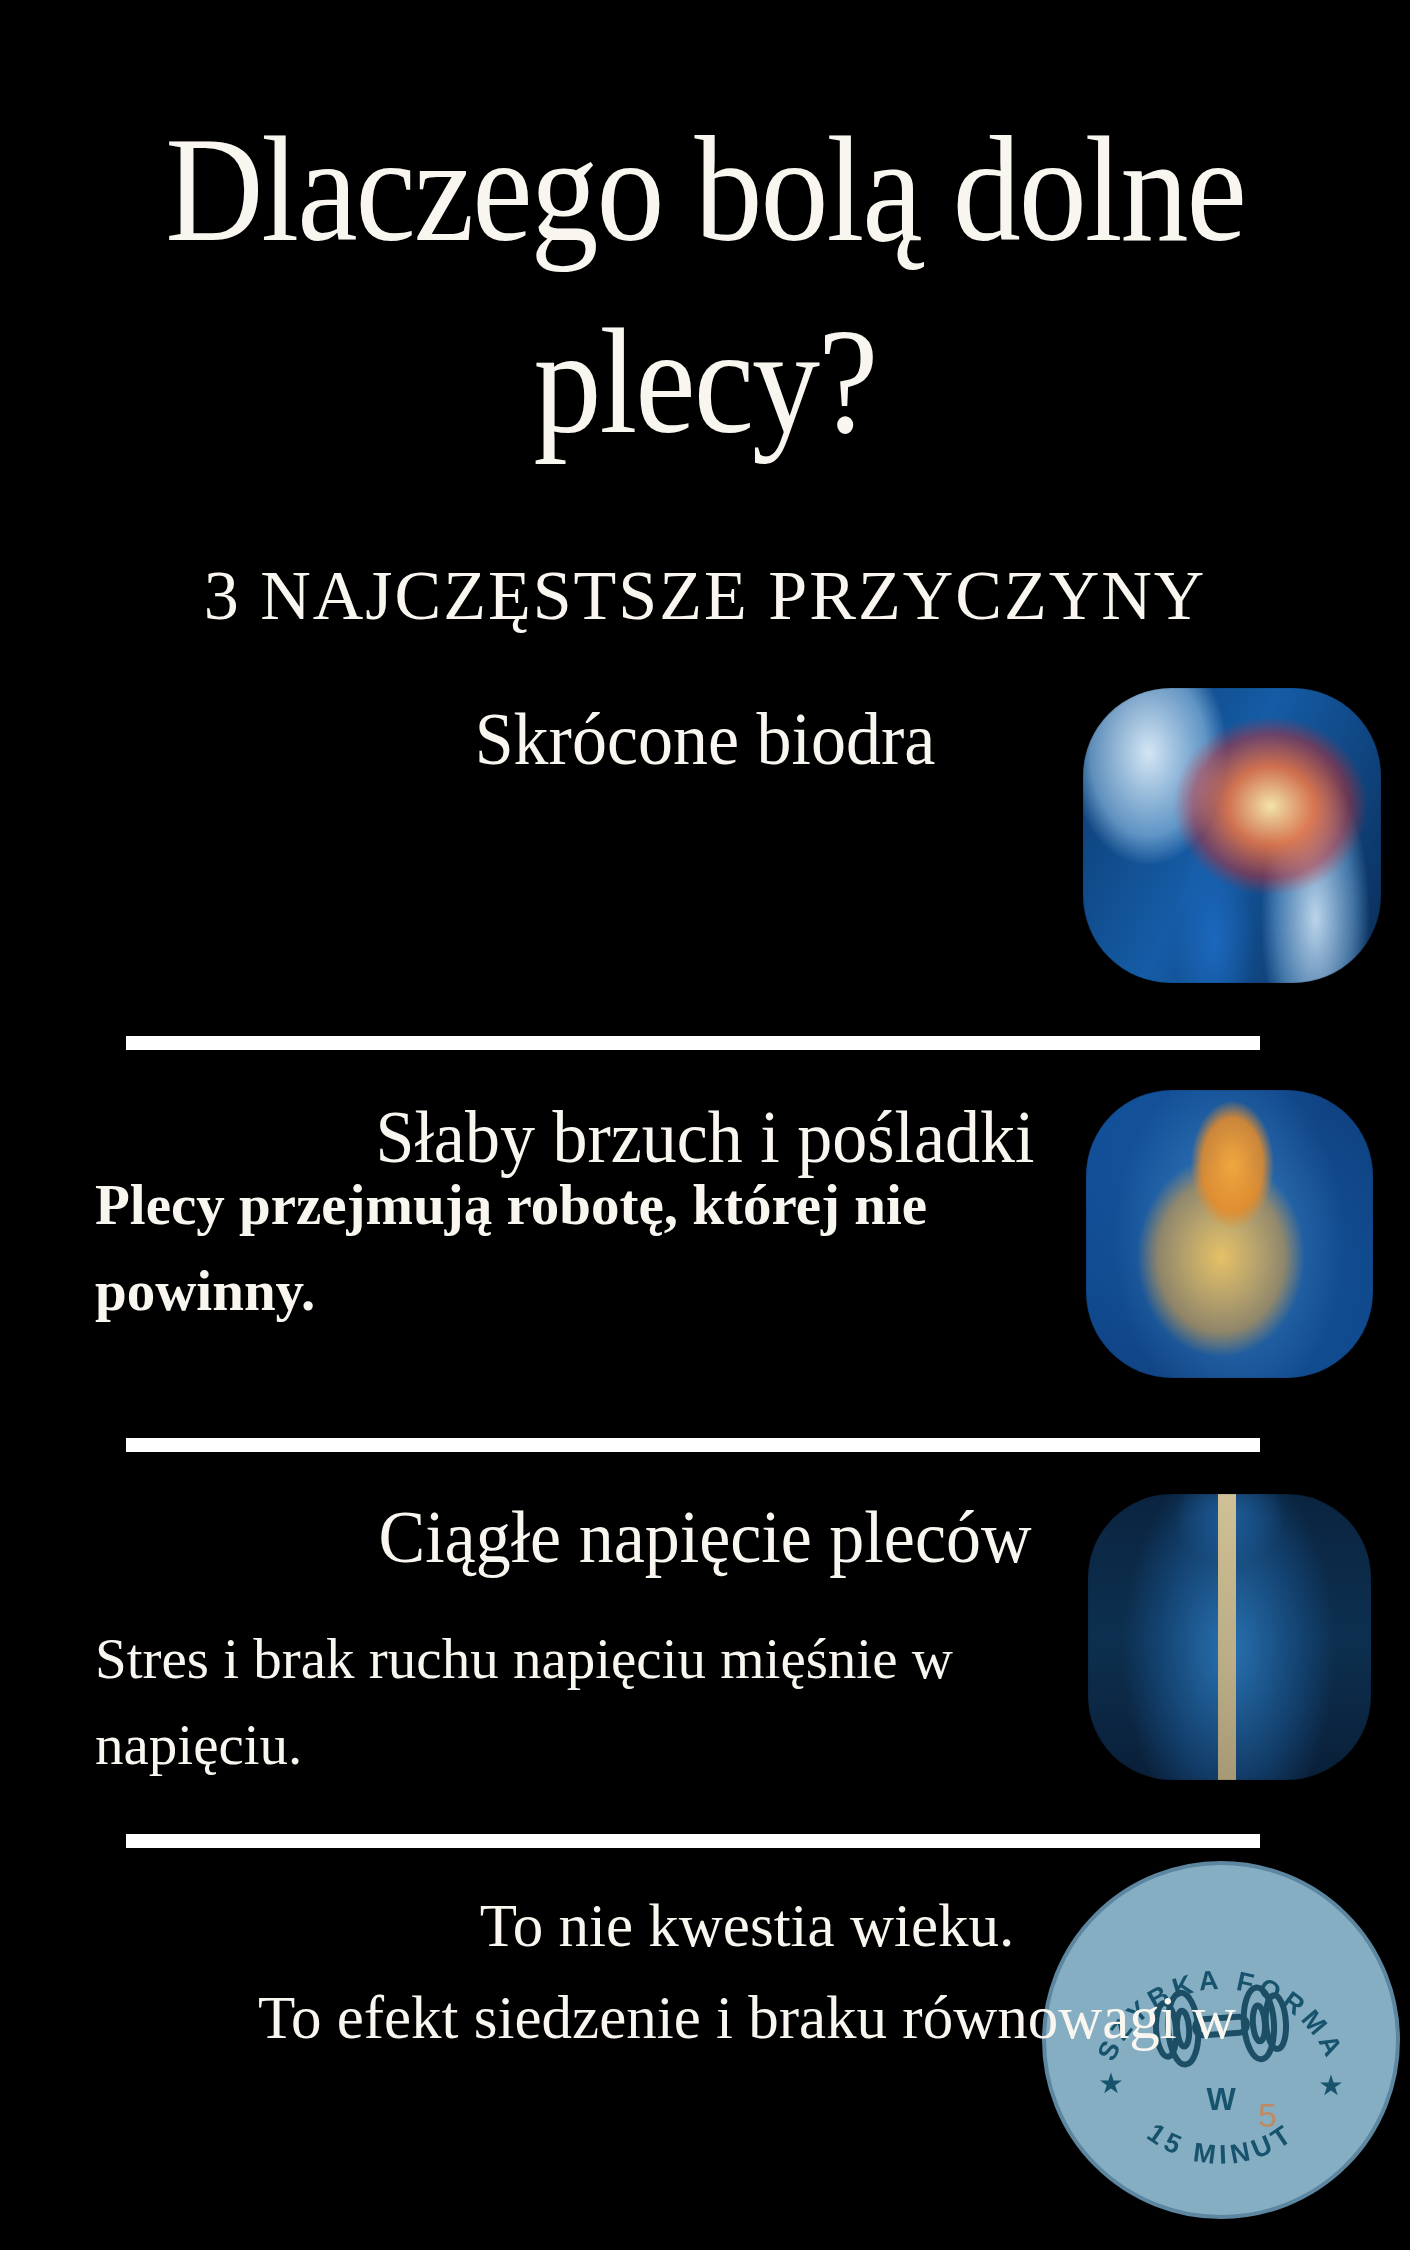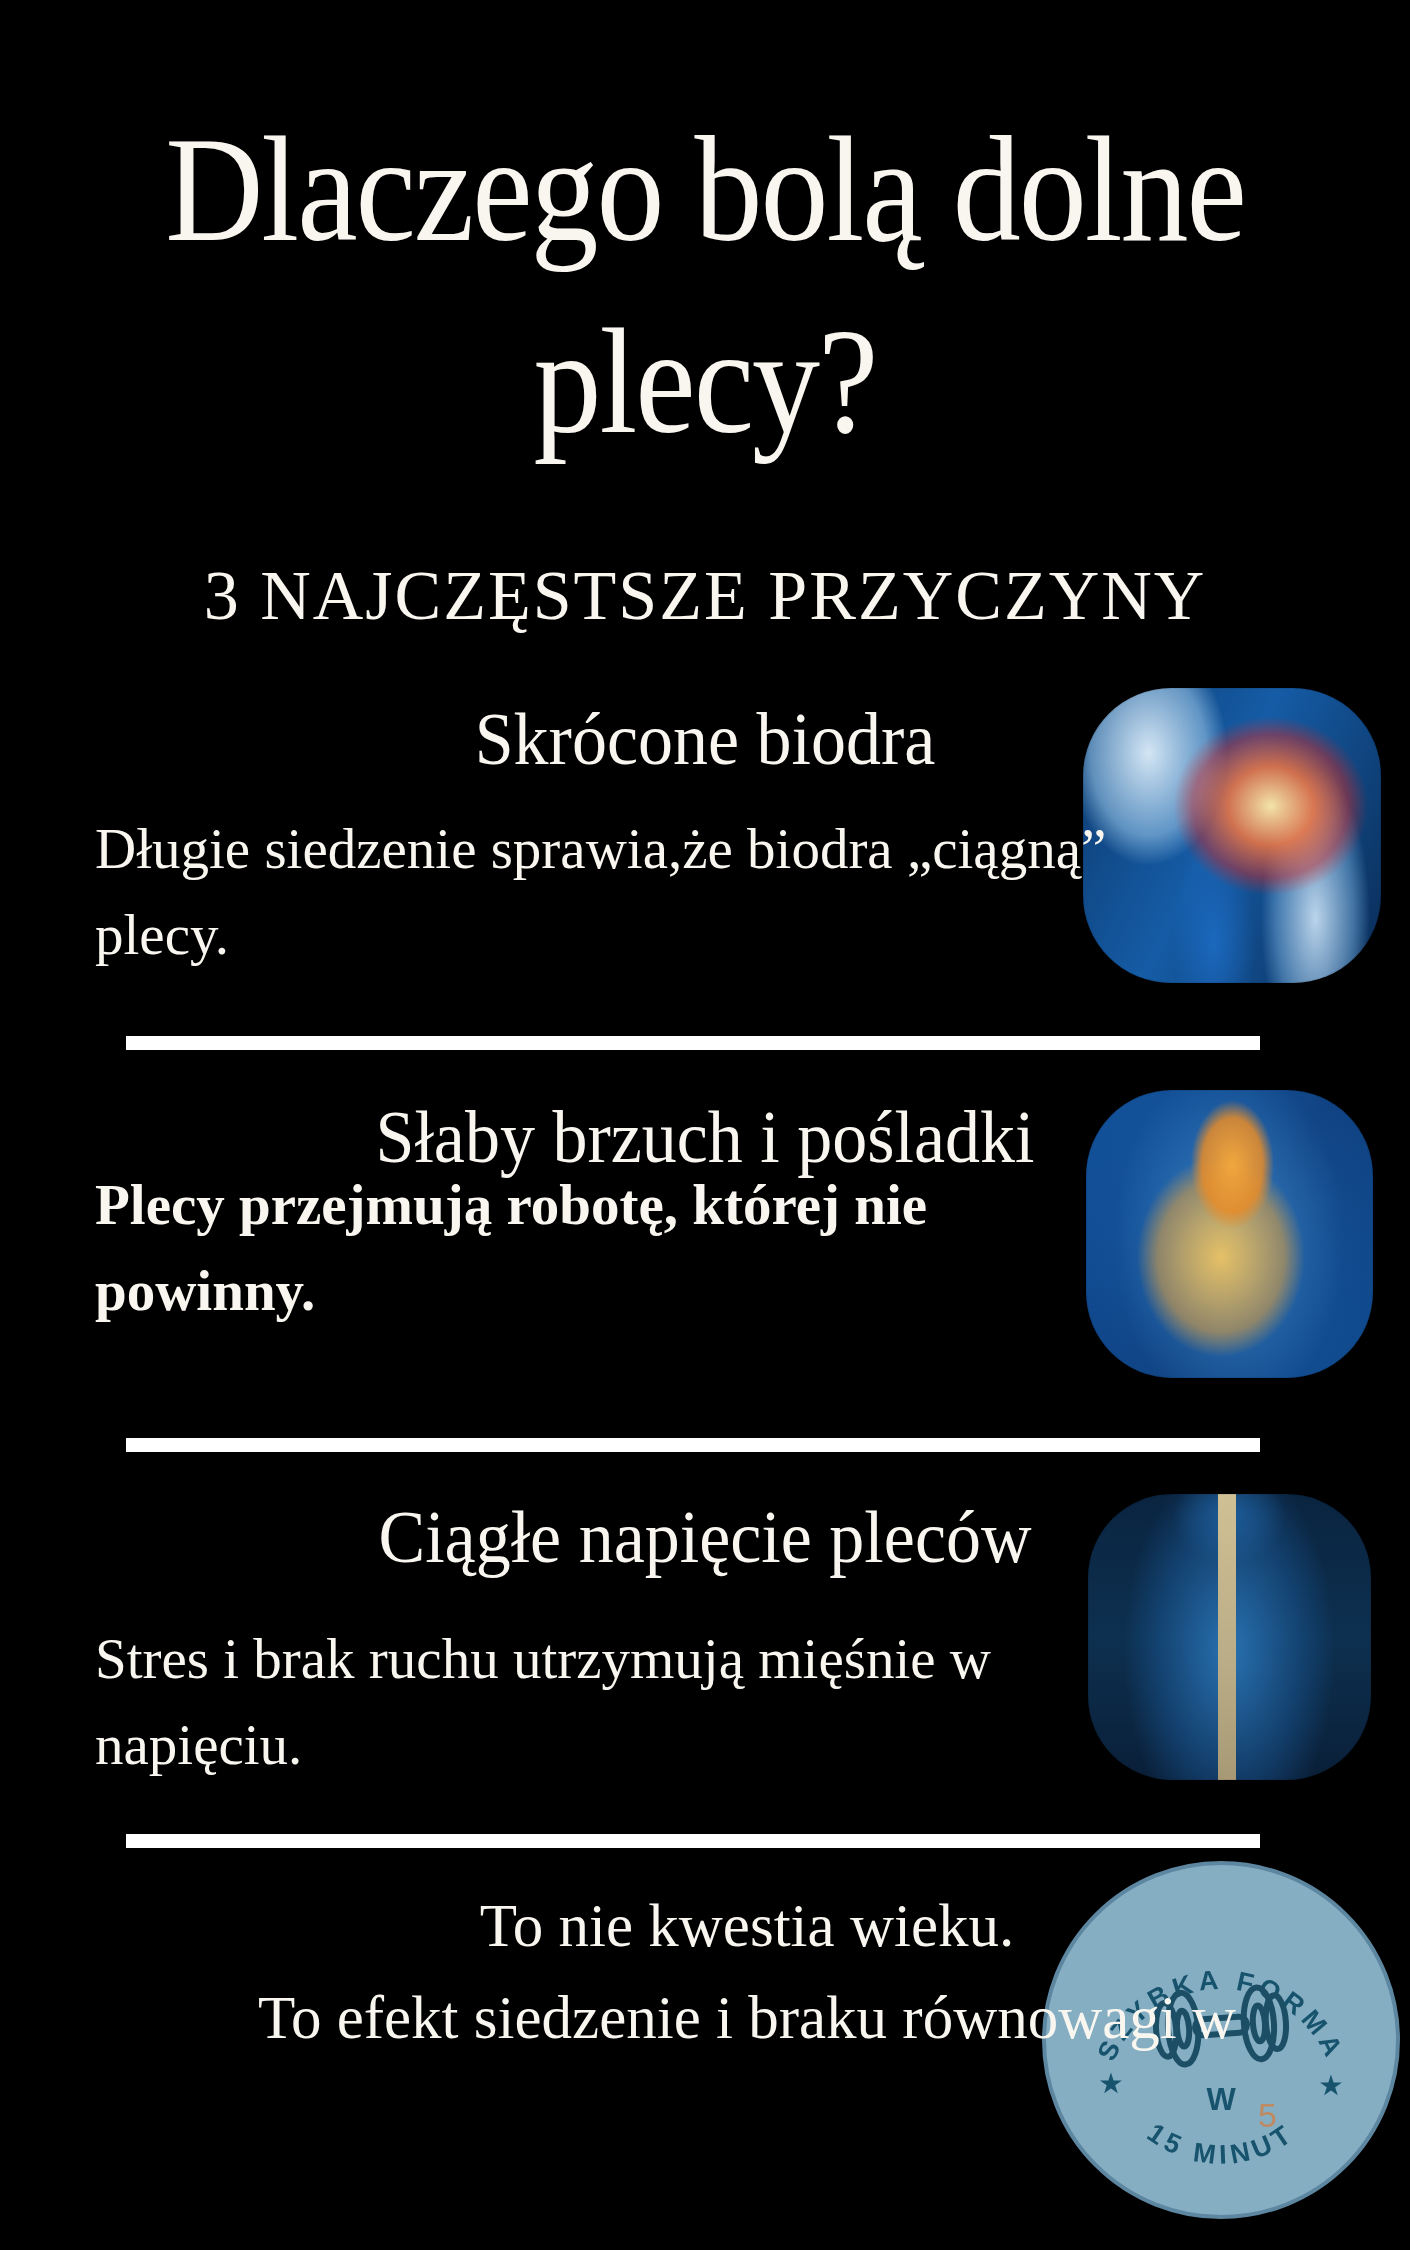--- a/index.html
+++ b/index.html
@@ -105,40 +105,36 @@
 <div class="poster">
 
   <h1 class="title">
     <span>Dlaczego bolą dolne</span>
     <span>plecy?</span>
   </h1>
 
   <div class="subtitle">3 NAJCZĘSTSZE PRZYCZYNY</div>
 
   <div class="sec-heading" style="top:698px;">Skrócone biodra</div>
-  <div class="sec-body" style="top:806px;">
-    <span style="display:block;">Długie siedzenie sprawia,że biodra  „ciągną”</span>
-    <span style="display:block;">plecy.</span>
-  </div>
   <div class="squircle img-hip"></div>
 
   <div class="rule" style="top:1036px;"></div>
 
   <div class="sec-heading" style="top:1096px;">Słaby brzuch i pośladki</div>
   <div class="sec-body" style="top:1162px;font-weight:bold;">
     <span style="display:block;">Plecy przejmują robotę, której nie</span>
     <span style="display:block;">powinny.</span>
   </div>
   <div class="squircle img-abdomen"></div>
 
   <div class="rule" style="top:1438px;"></div>
 
   <div class="sec-heading" style="top:1496px;">Ciągłe napięcie pleców</div>
   <div class="sec-body" style="top:1616px;">
-    <span style="display:block;">Stres i brak ruchu utrzymują mięśnie w</span>
+    <span style="display:block;">Stres i brak ruchu napięciu mięśnie w</span>
     <span style="display:block;">napięciu.</span>
   </div>
   <div class="squircle img-back"></div>
 
   <div class="rule" style="top:1834px;"></div>
 
   <div class="footer-text">
     <span>To nie kwestia wieku.</span>
     <span>To efekt siedzenie i braku równowagi w</span>
   </div>

